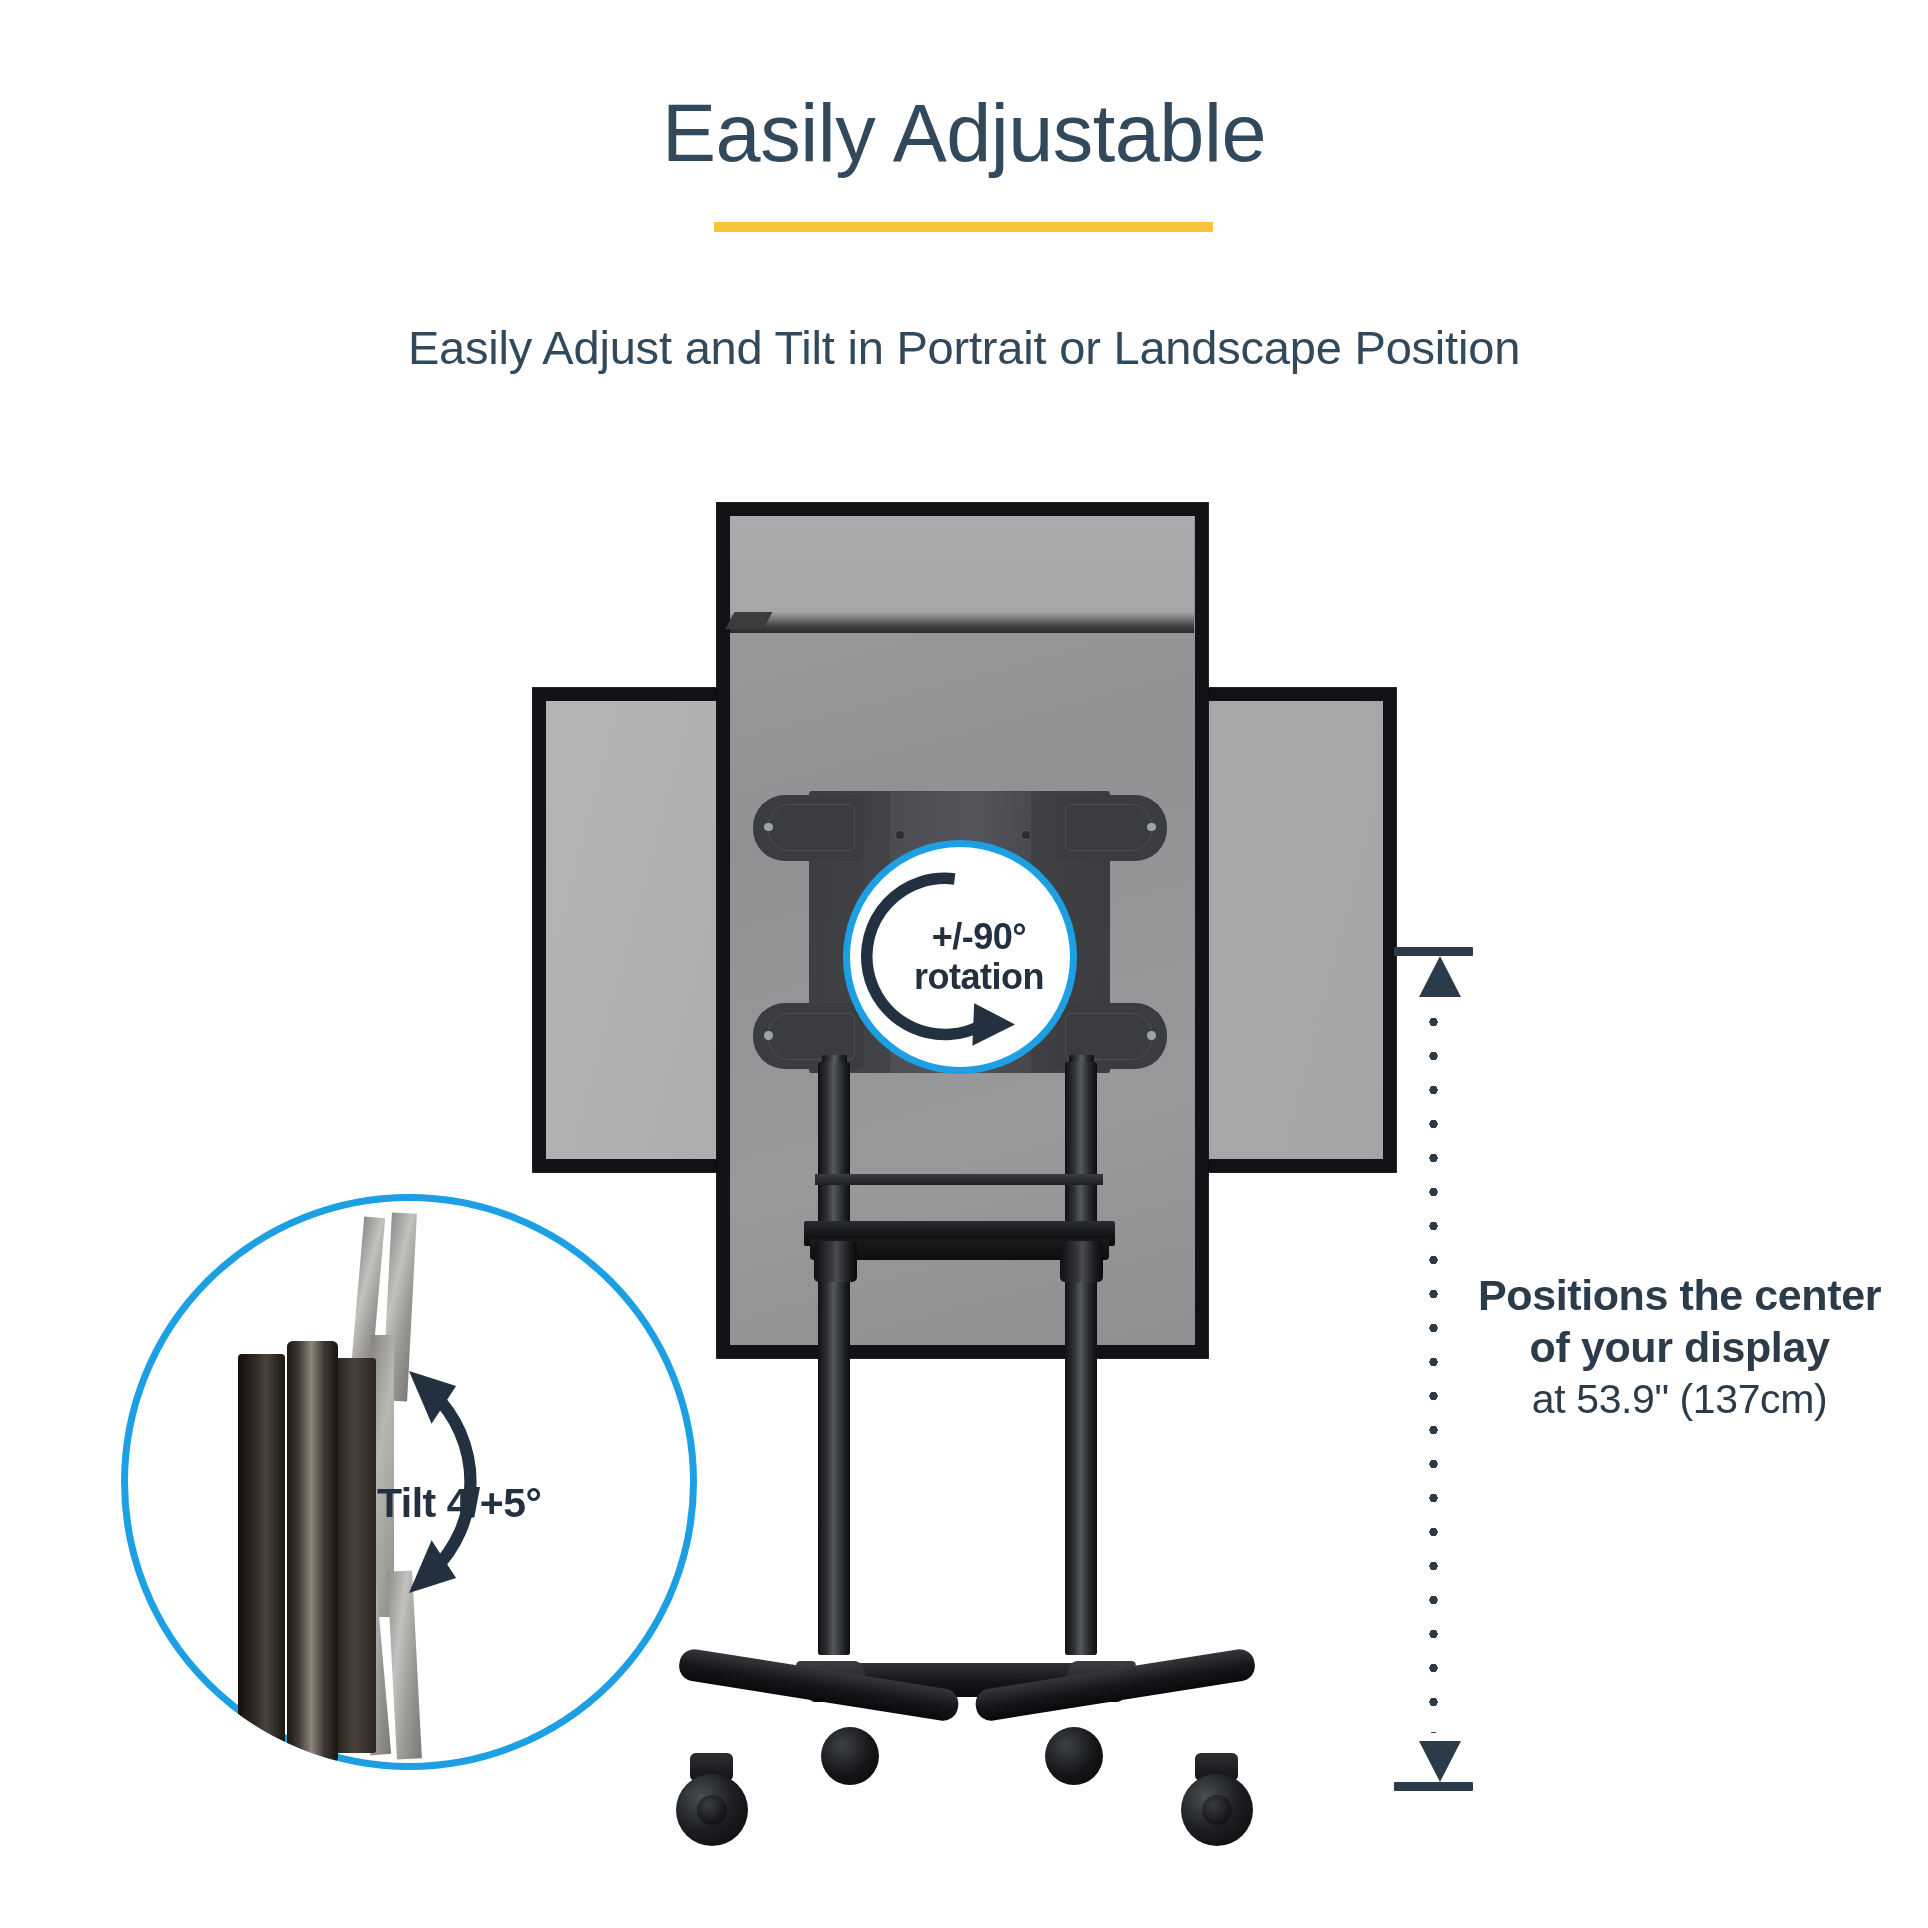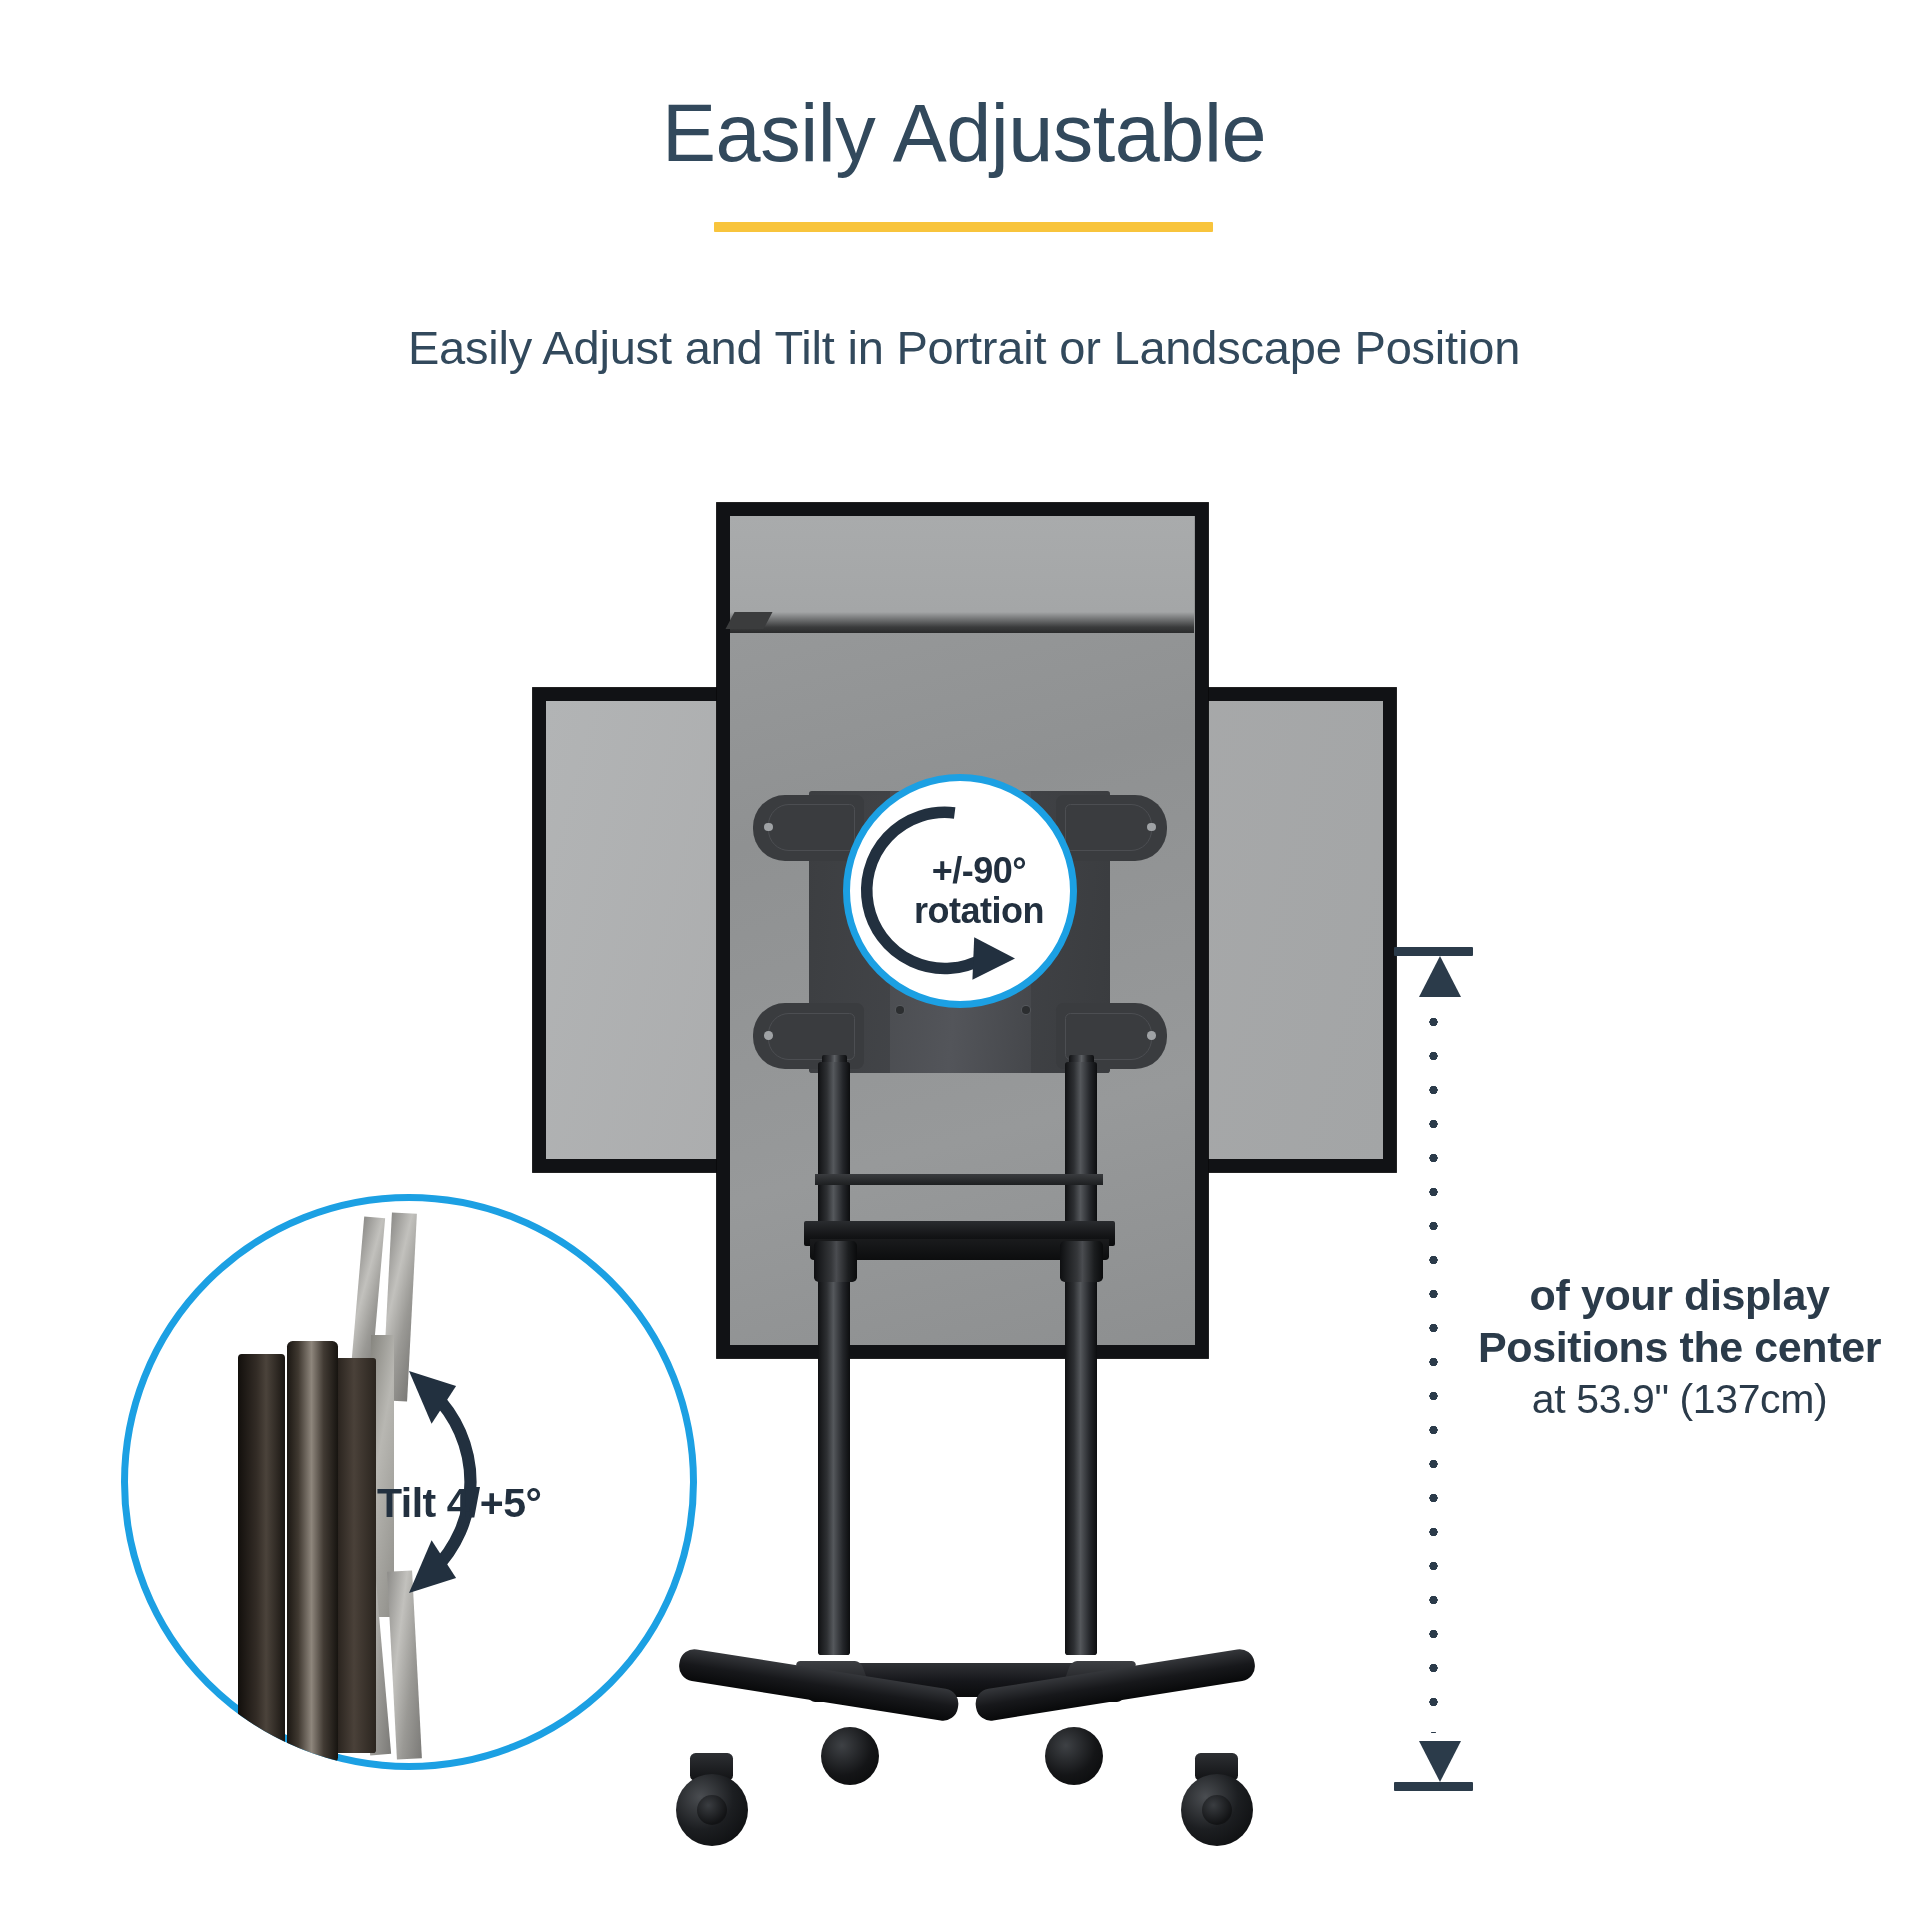--- a/index.html
+++ b/index.html
@@ -178,21 +178,21 @@
     width: 7.5px; height: 7.5px;
     border-radius: 50%;
     background: #2c2e30;
     box-shadow: 0 0 0 0.9px #55585c;
   }
 
   
   .badge-rotation {
     position: absolute;
     left: 843px;
-    top: 774px;
+    top: 840px;
     width: 234px;
     height: 234px;
     border-radius: 50%;
     background: #ffffff;
     border: 7.5px solid #1ca0e3;
     box-sizing: border-box;
     z-index: 20;
     display: flex;
     align-items: center;
     justify-content: center;
@@ -599,17 +599,17 @@
 
 <div class="dim">
   <div class="dim-cap dim-cap-top"></div>
   <div class="dim-arrow dim-arrow-up"></div>
   <div class="dim-dots"></div>
   <div class="dim-arrow dim-arrow-down"></div>
   <div class="dim-cap dim-cap-bottom"></div>
 </div>
 
 <div class="dim-text">
+  <div class="strong">Positions the center</div>
   <div class="strong">of your display</div>
-  <div class="strong">Positions the center</div>
   <div class="light">at 53.9" (137cm)</div>
 </div>
 
 
 </body></html>

